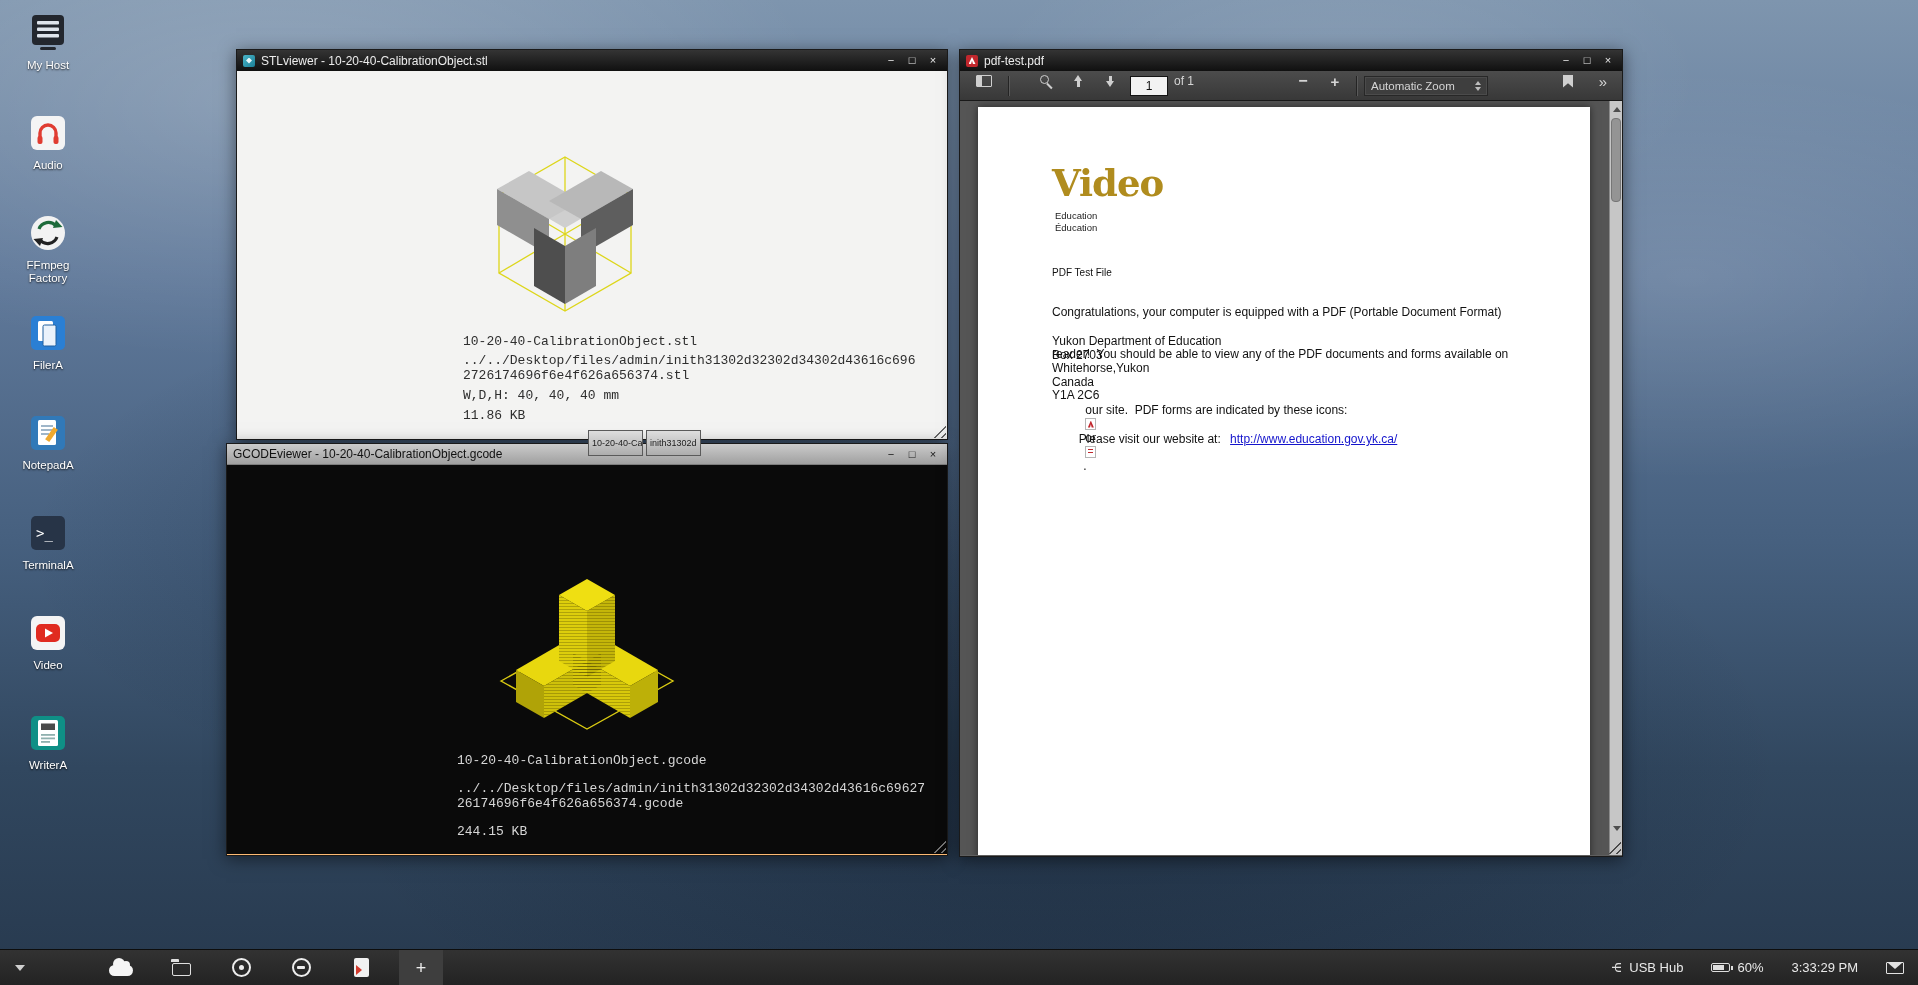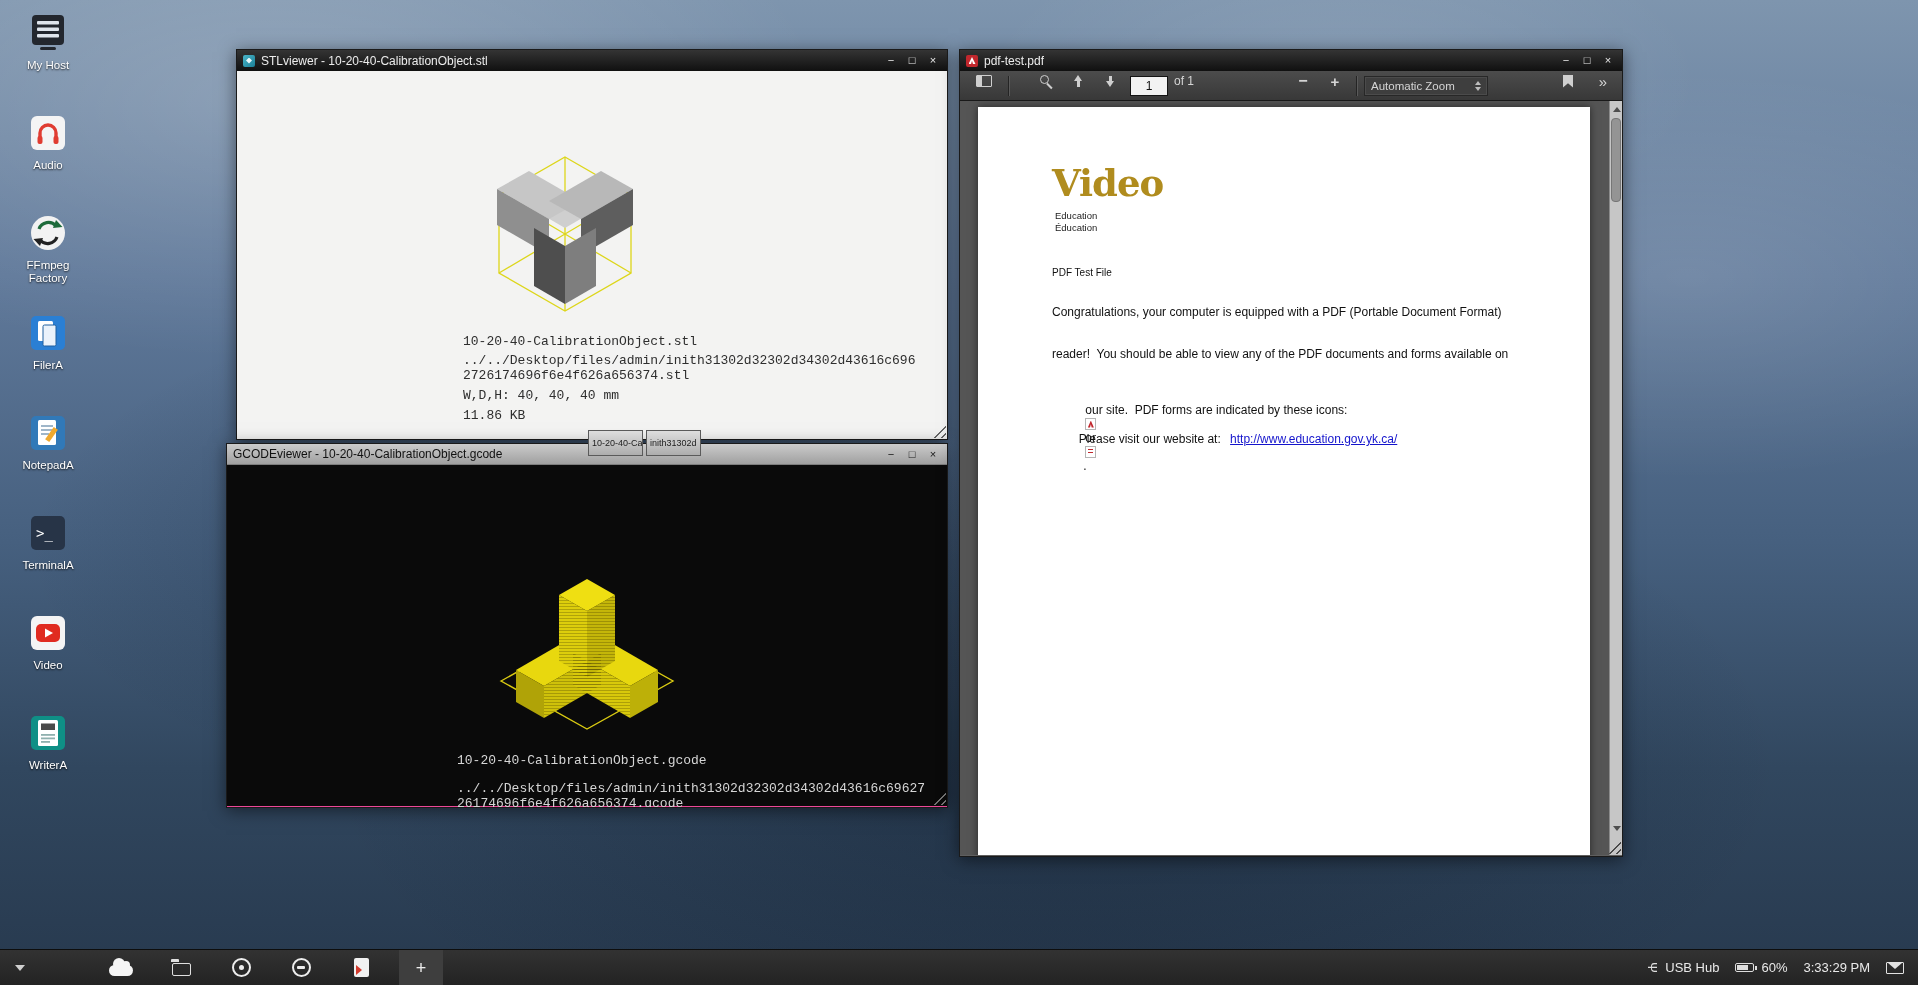--- a/index.html
+++ b/index.html
@@ -54,21 +54,21 @@
   .stl-info .vi-dims{margin-top:5px}
   .stl-info .vi-size{margin-top:5px}
   .gcode-info .vi-path1{margin-top:13px}
   .gcode-info .vi-size{margin-top:13px}
 
   
   .mini-tabs{position:absolute;left:588px;top:430px;z-index:3;display:flex;gap:3px}
   .mini-tab{width:55px;height:26px;background:linear-gradient(#dedede,#adadad);border:1px solid #5a5a5a;font-size:9px;line-height:24px;color:#1d1d1d;padding:0 3px;overflow:hidden;white-space:nowrap}
 
   
-  .window.gcode{left:226px;top:443px;width:722px;height:365px;z-index:2;background:#ec4899}
+  .window.gcode{left:226px;top:443px;width:722px;height:413px;z-index:2;background:#fdba74}
   .gcode-content{position:relative;height:calc(100% - 22px);background:#0a0a0a}
   .gcode-content svg{position:absolute;left:150px;top:70px}
 
   
   .window.pdf{left:959px;top:49px;width:664px;height:808px;z-index:2;background:#5f5f5f}
   .pdf-toolbar{position:relative;height:30px;background:linear-gradient(#4c4c4c,#383838);border-bottom:1px solid #191919;color:#d5d5d5}
   .pt-item{position:absolute;top:0;height:20px;display:flex;align-items:center;justify-content:center;cursor:default}
   .pt-sep{position:absolute;top:5px;height:20px;width:1px;background:#242424;box-shadow:1px 0 0 #5a5a5a}
   .s1{left:48px}.s2{left:396px}
   .pt-sidebar{left:10px;width:28px}
@@ -135,21 +135,21 @@
   .ic-cloud{width:24px;height:11px;background:#f5f5f5;border-radius:8px;position:relative;margin-top:6px}
   .ic-cloud::before{content:"";position:absolute;left:4px;top:-7px;width:12px;height:12px;background:#f5f5f5;border-radius:50%}
   .ic-cloud::after{content:"";position:absolute;left:13px;top:-4px;width:8px;height:8px;background:#f5f5f5;border-radius:50%}
   .ic-folder{width:19px;height:13px;border:1.6px solid #e0e0e0;border-radius:2px;position:relative;margin-top:3px}
   .ic-folder::before{content:"";position:absolute;top:-5px;left:-1.6px;width:8px;height:3.5px;background:#e0e0e0;border-radius:1px 1px 0 0}
   .ic-ring{width:19px;height:19px;border:2px solid #ededed;border-radius:50%;position:relative}
   .ic-ring::after{content:"";position:absolute;left:5px;top:5px;width:5px;height:5px;background:#ededed;border-radius:50%}
   .ic-ring.ring2::after{width:8px;height:3px;border-radius:1px;left:3.5px;top:6px}
   .ic-doc{width:15px;height:19px;background:#f1f1f1;border-radius:2px;position:relative}
   .ic-doc::after{content:"";position:absolute;left:2.5px;bottom:2.5px;width:0;height:0;border-left:6px solid #d23b2e;border-top:5px solid transparent;border-bottom:5px solid transparent}
-  .tb-right{position:absolute;right:14px;display:flex;align-items:center;gap:16px;color:#e9e9e9;font-size:13px}
+  .tb-right{position:absolute;right:14px;display:flex;align-items:center;gap:28px;color:#e9e9e9;font-size:13px}
   .tb-status{display:flex;align-items:center;gap:7px}
   .ic-usb::before{content:"Ψ";display:inline-block;transform:rotate(90deg);color:#dedede;font-size:13px}
   .ic-batt{width:19px;height:9px;border:1px solid #dedede;border-radius:2px;position:relative;display:inline-block}
   .ic-batt::after{content:"";position:absolute;right:-3.5px;top:1.5px;width:2px;height:4px;background:#dedede}
   .batt-fill{position:absolute;left:1px;top:1px;bottom:1px;width:60%;background:#dedede}
   .ic-mail{width:18px;height:12px;border:1.5px solid #e2e2e2;border-radius:1px;position:relative;display:inline-block}
   .ic-mail::before{content:"";position:absolute;left:0.5px;top:0;width:0;height:0;border-left:7px solid transparent;border-right:7px solid transparent;border-top:6px solid #e2e2e2}
 </style>
 </head>
 <body>
@@ -397,20 +397,27 @@
         <div>Congratulations, your computer is equipped with a PDF (Portable Document Format)</div>
         <div>reader!  You should be able to view any of the PDF documents and forms available on</div>
         <div class="para3">
           <span>our site.  PDF forms are indicated by these icons:</span>
           <span class="mini-icon icon-acro"></span>
           <span>or</span>
           <span class="mini-icon icon-form"></span>
           <span class="nogap">.</span>
         </div>
       </div>
+      <div class="pdf-address">
+        <div>Yukon Department of Education</div>
+        <div>Box 2703</div>
+        <div>Whitehorse,Yukon</div>
+        <div>Canada</div>
+        <div>Y1A 2C6</div>
+      </div>
       <div class="pdf-visit">
         <span>Please visit our website at: </span><a class="pdf-link">http://www.education.gov.yk.ca/</a>
       </div>
     </div>
     <div class="pdf-scrollbar">
       <div class="sb-arrow up">
           <span class="t-upd"></span>
         </div>
       <div class="sb-thumb"></div>
       <div class="sb-arrow down">

